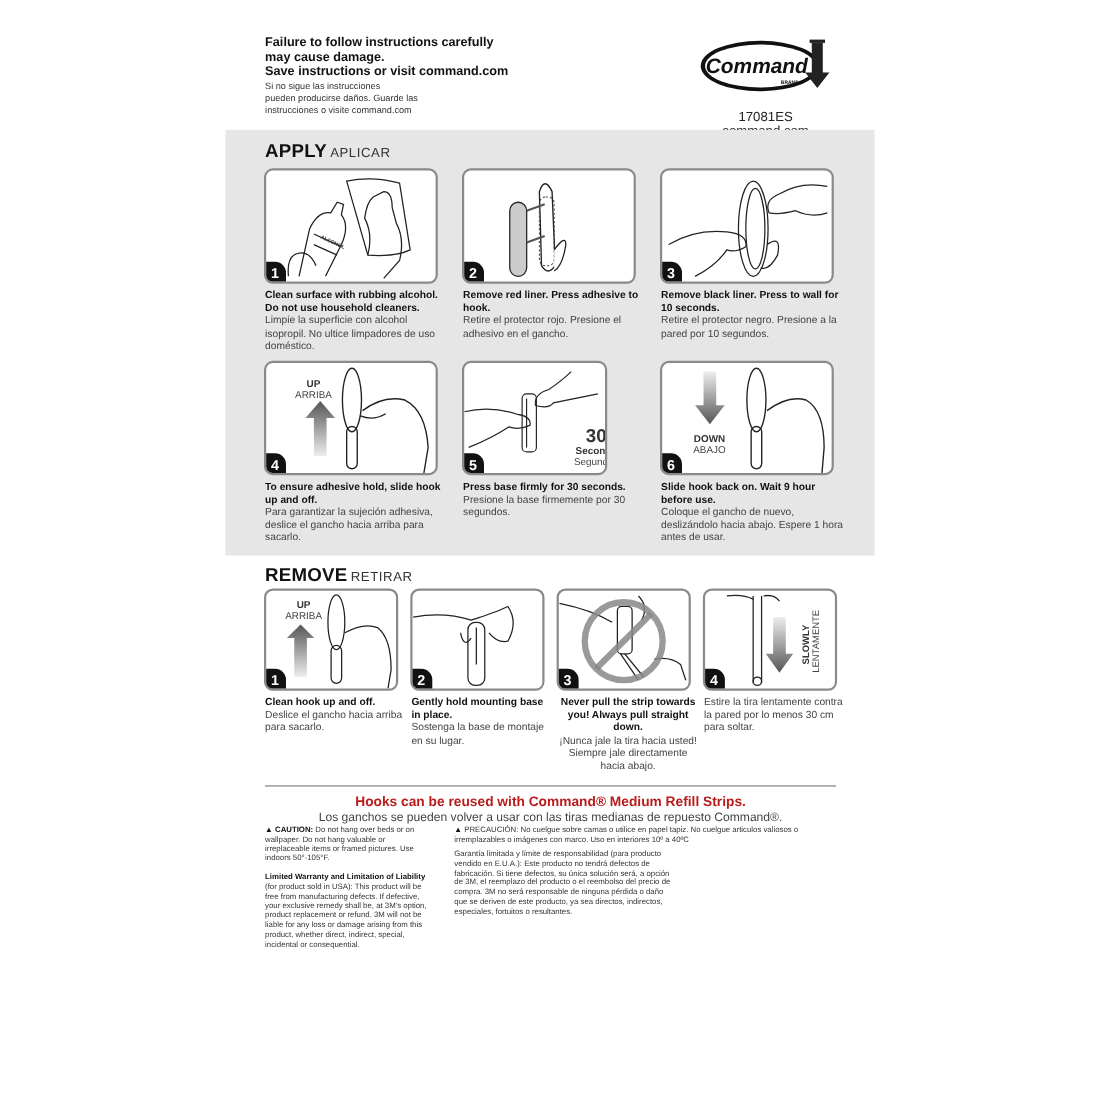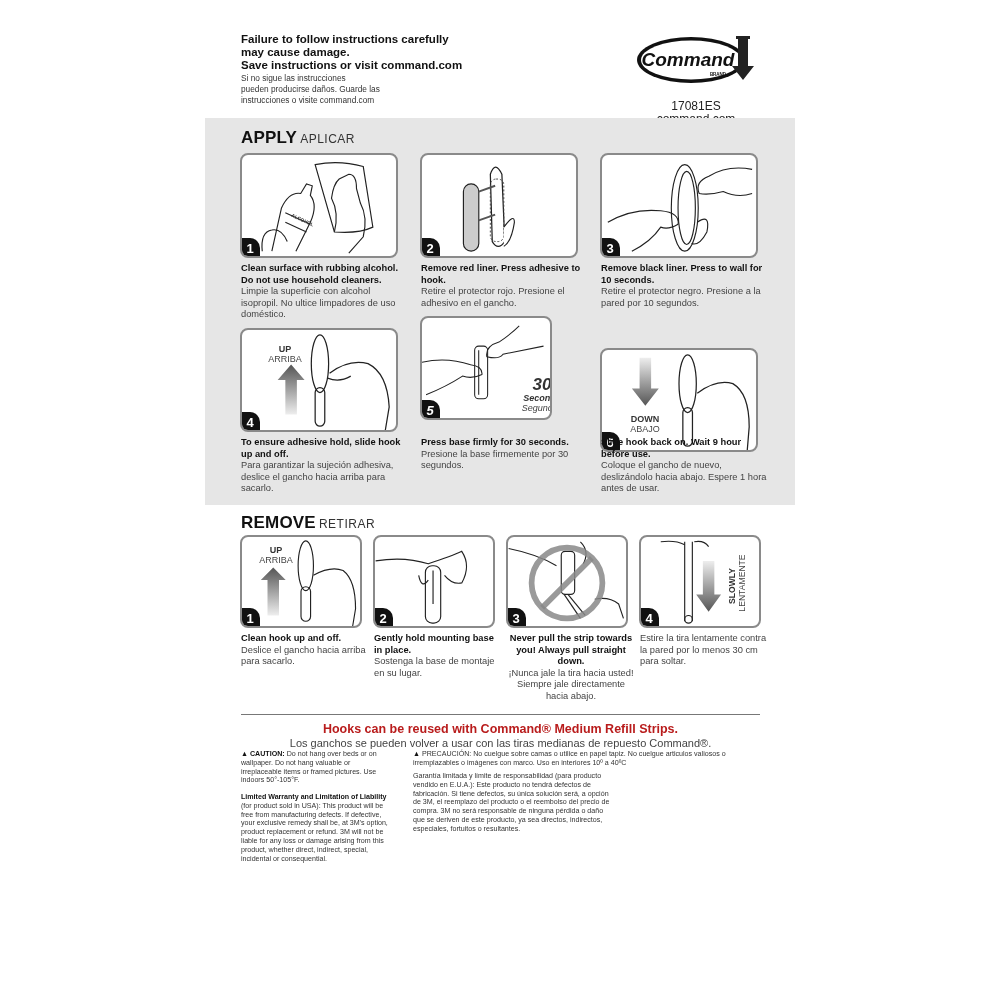--- a/index.html
+++ b/index.html
@@ -130,41 +130,41 @@
     </g>
   </svg>
   <div class="lbl" style="left:18px;top:14px;width:50px;"><b>UP</b><br><span>ARRIBA</span></div>
   <div class="badge">4</div>
 </div>
 <div class="caption" style="left:241px;top:437px;width:165px;">
   <div class="en">To ensure adhesive hold, slide hook up and off.</div>
   <div class="es">Para garantizar la sujeción adhesiva, deslice el gancho hacia arriba para sacarlo.</div>
 </div>
 
-<div class="card" style="left:420px;top:316px;width:132px;height:104px;font-style:italic;">
+<div class="card" style="left:420px;top:328px;width:132px;height:104px;">
   <svg viewBox="0 0 158 104">
     <g fill="none" stroke="#222" stroke-width="1.3">
       <rect x="65" y="25" width="16" height="65" rx="5"></rect>
       <path d="M70 30 L70 85"></path>
       <path d="M0 45 Q30 38 60 48 Q75 50 74 60 Q62 66 50 62 Q30 75 5 85"></path>
       <path d="M120 0 Q110 10 95 20 Q78 25 80 38 Q95 42 100 35 Q125 30 150 25"></path>
     </g>
   </svg>
   <div class="lbl" style="left:90px;top:58px;width:60px;">
     <div style="font-size:17px;line-height:17px;font-weight:bold;color:#333;">30</div>
     <b>Seconds</b><br><span>Segundos</span>
   </div>
   <div class="badge">5</div>
 </div>
 <div class="caption" style="left:421px;top:437px;width:165px;">
   <div class="en">Press base firmly for 30 seconds.</div>
   <div class="es">Presione la base firmemente por 30 segundos.</div>
 </div>
 
-<div class="card" style="left:600px;top:348px;width:158px;height:104px;">
+<div class="card" style="left:600px;top:328px;width:158px;height:104px;">
   <svg viewBox="0 0 158 104">
     <defs>
         <linearGradient id="gDn" x1="0" y1="0" x2="0" y2="1">
           <stop offset="0" stop-color="#eee"></stop>
           <stop offset="1" stop-color="#555"></stop>
         </linearGradient>
       </defs>
     <path d="M38 8 L38 40 L30 40 L44 58 L58 40 L50 40 L50 8 Z" fill="url(#gDn)"></path>
     <g fill="none" stroke="#222" stroke-width="1.3">
       <ellipse cx="88" cy="35" rx="9" ry="30"></ellipse>

